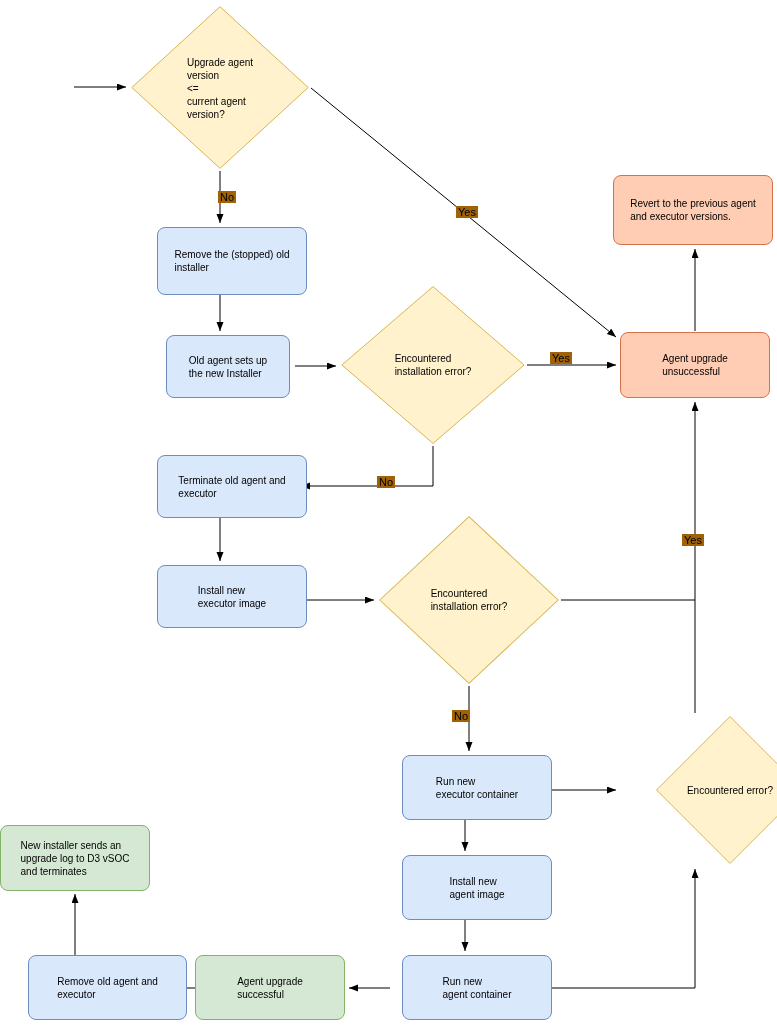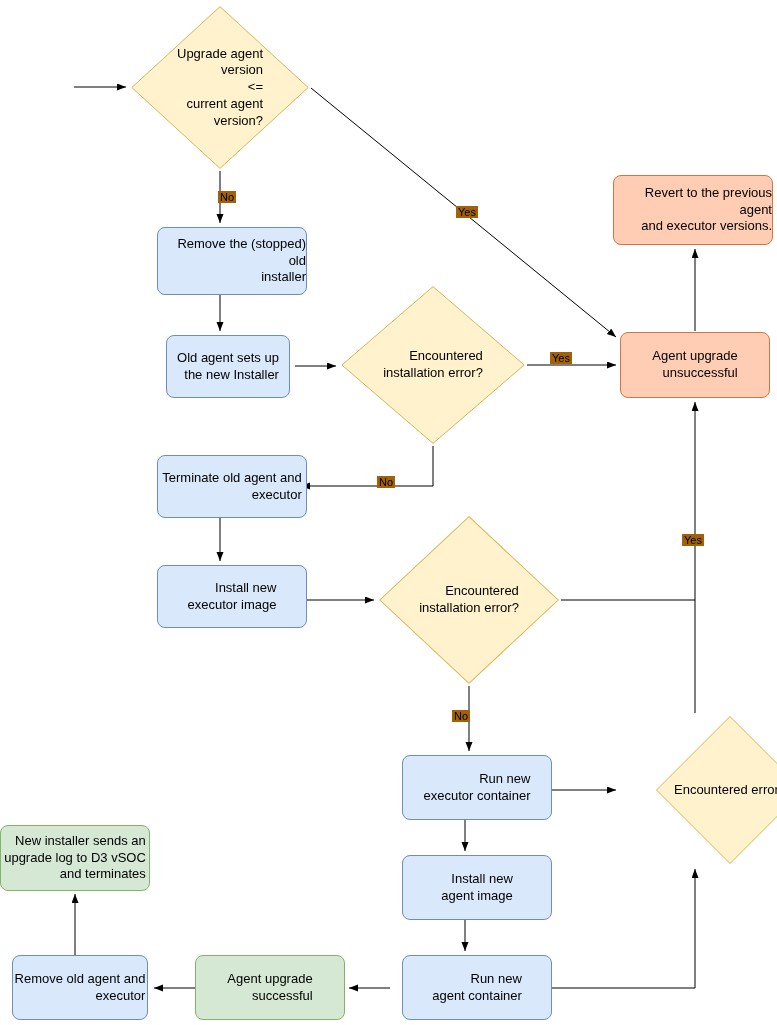--- a/index.html
+++ b/index.html
@@ -10,21 +10,21 @@
     --edge-color:#000000;
   }
   *{box-sizing:border-box;margin:0;padding:0;}
   html,body{background:#ffffff;}
   body{font-family:"Liberation Sans",sans-serif;color:#000;}
   .canvas{position:relative;width:777px;height:1025px;background:#fff;overflow:hidden;}
   .edges{position:absolute;left:0;top:0;width:777px;height:1025px;}
   .edges line,.edges polyline{stroke:var(--edge-color);stroke-width:1;fill:none;}
   .edges marker path{fill:var(--edge-color);}
   .node{position:absolute;display:flex;align-items:center;justify-content:center;
-        font-size:13px;line-height:1.3;text-align:right;}
+        font-size:10px;line-height:1.3;text-align:left;}
   .box{border:1px solid;border-radius:8px;}
   .process{background:var(--process-fill);border-color:var(--process-stroke);margin-left:12px;}
   .error{background:var(--error-fill);border-color:var(--error-stroke);}
   .success{background:var(--success-fill);border-color:var(--success-stroke);}
   .diamond{background:transparent;border:none;}
   .diamond svg{position:absolute;left:0;top:0;width:100%;height:100%;}
   .diamond polygon{fill:var(--decision-fill);stroke:var(--decision-stroke);stroke-width:1;}
   .node .label{white-space:pre-line;width:max-content;max-width:none;position:relative;}
   .diamond .label{position:absolute;left:50%;top:50%;transform:translate(-50%,-50%);}
   .edge-label{position:absolute;transform:translate(-50%,-50%);font-size:11px;
@@ -140,21 +140,21 @@
   <div class="node box process" style="left:390px;top:955px;width:150px;height:65px">
     <span class="label">Run new
 agent container</span>
   </div>
 
   <div class="node box success" style="left:195px;top:955px;width:150px;height:65px">
     <span class="label">Agent upgrade
 successful</span>
   </div>
 
-  <div class="node box process" style="left:0px;top:955px;width:136px;height:65px">
+  <div class="node box process" style="left:16px;top:955px;width:159px;height:65px">
     <span class="label">Remove old agent and
 executor</span>
   </div>
 
   <div class="node box success" style="left:0px;top:825px;width:150px;height:66px">
     <span class="label">New installer sends an
 upgrade log to D3 vSOC
 and terminates</span>
   </div>
 

